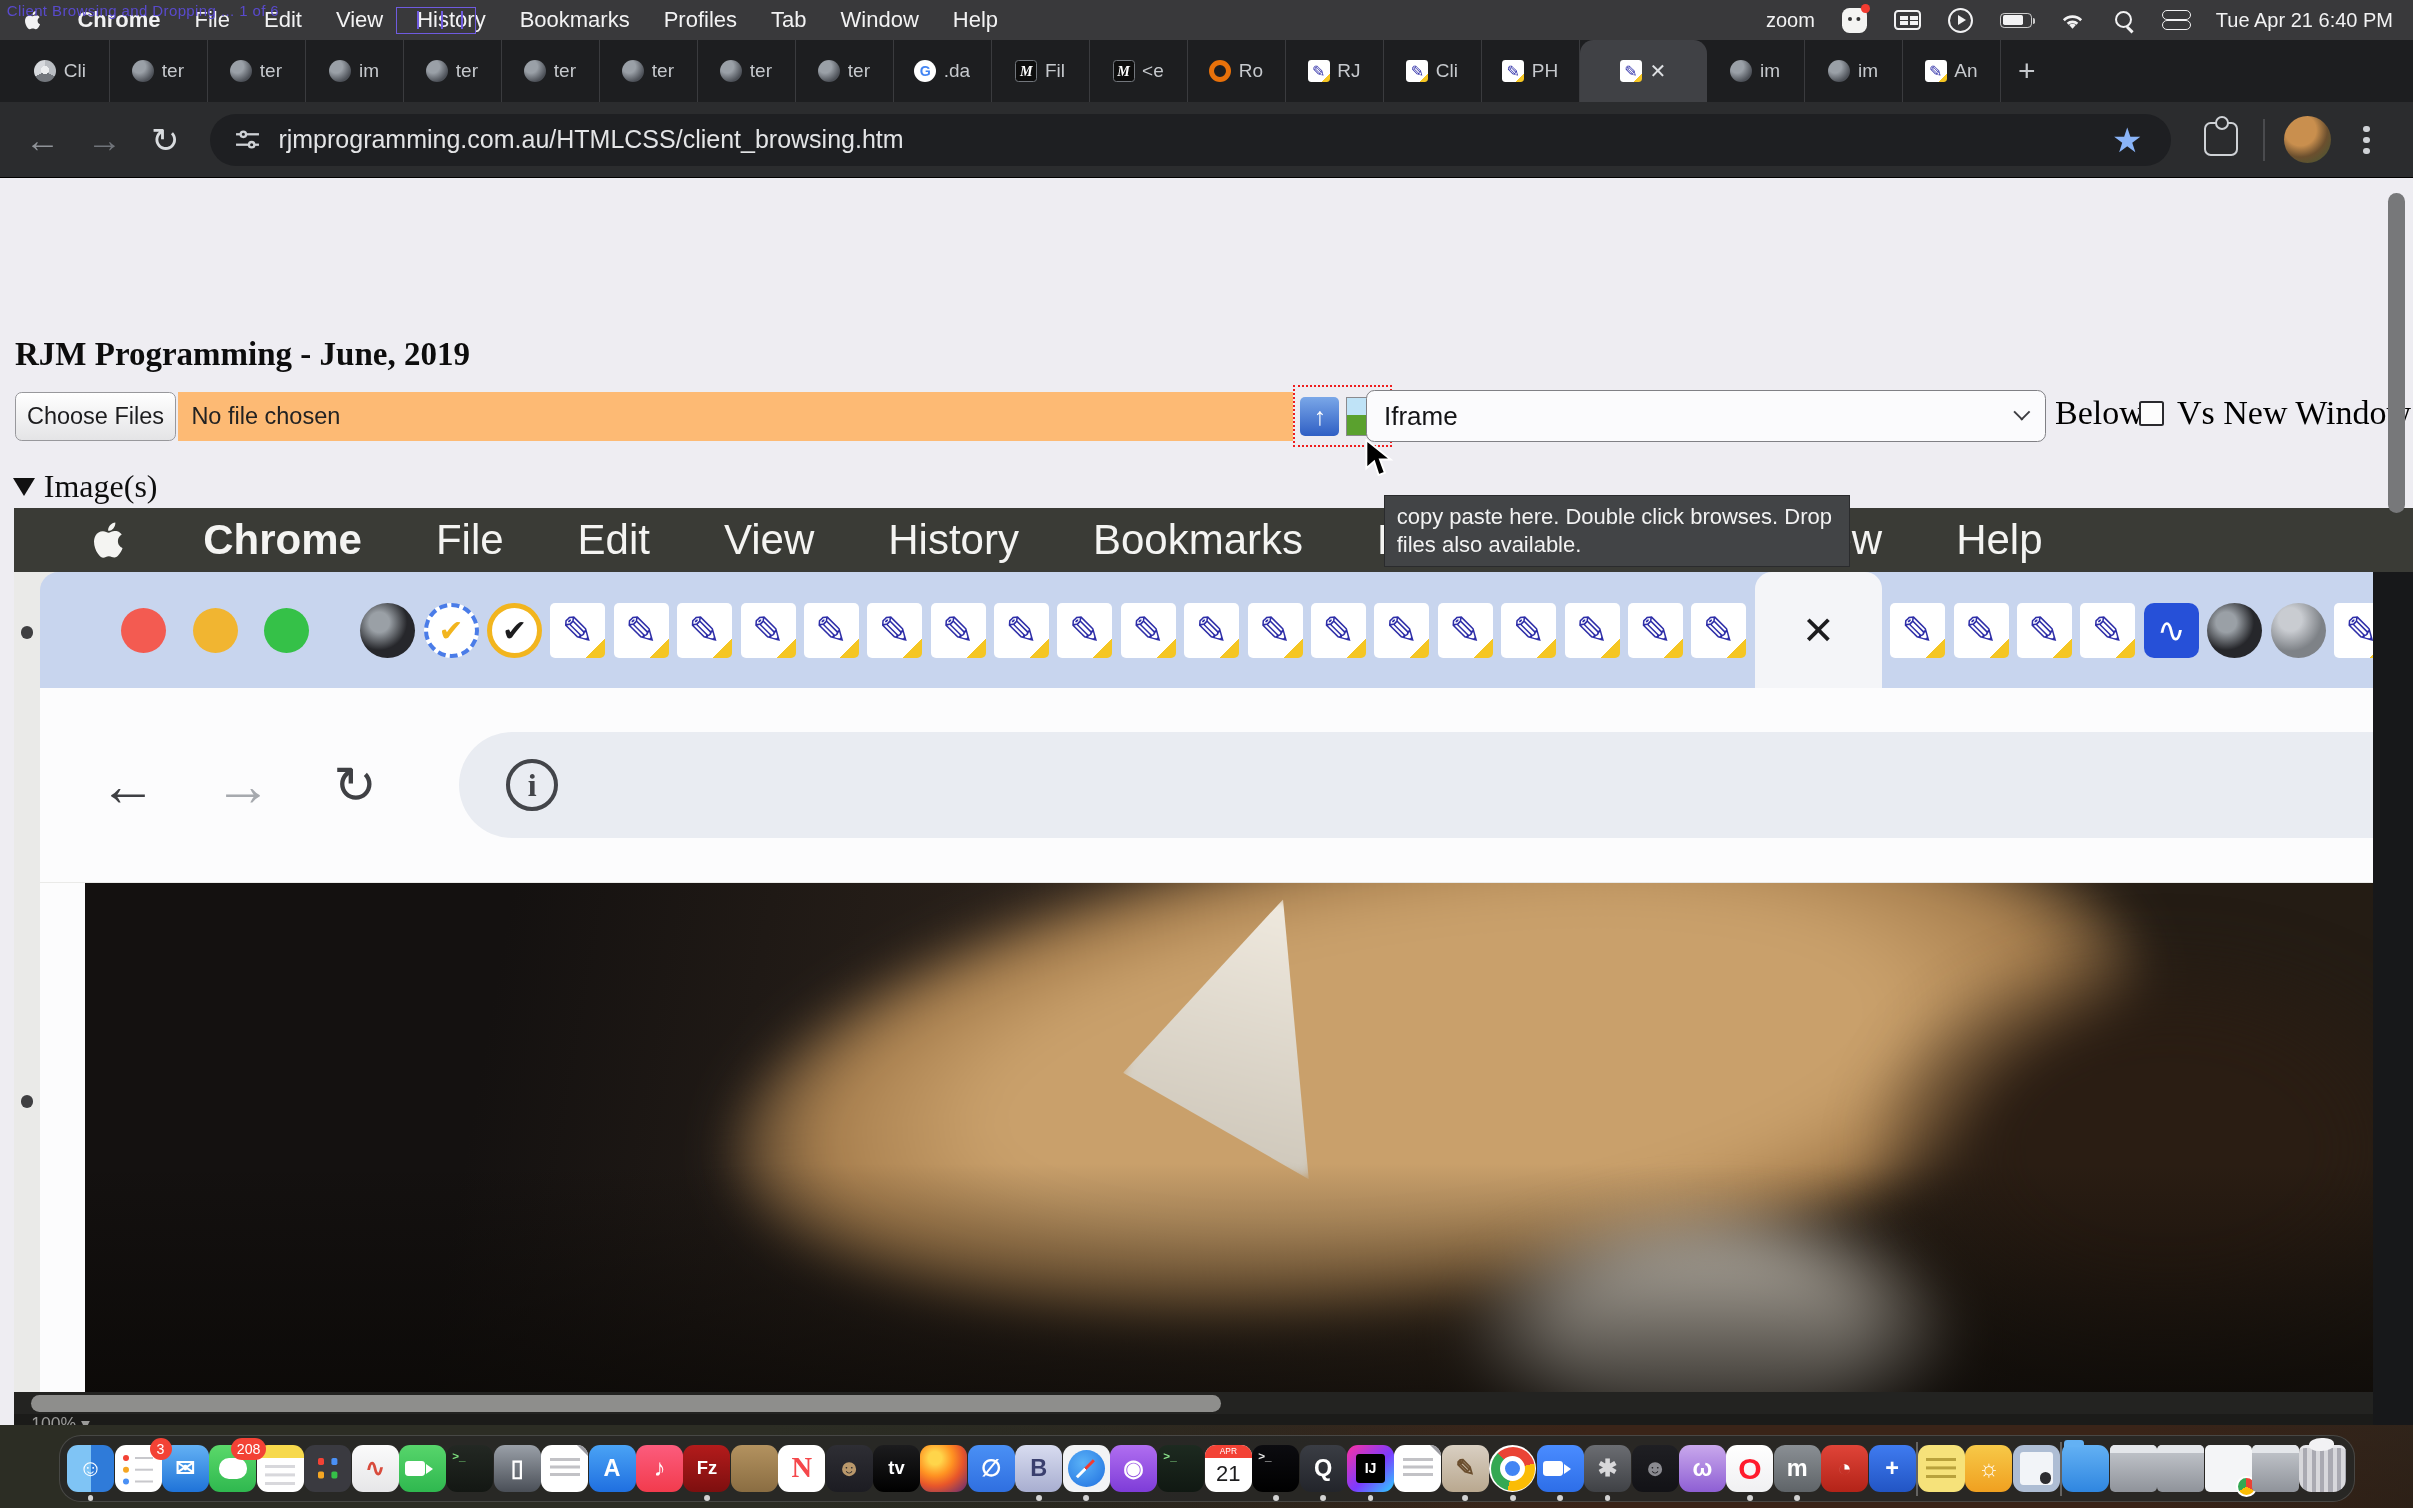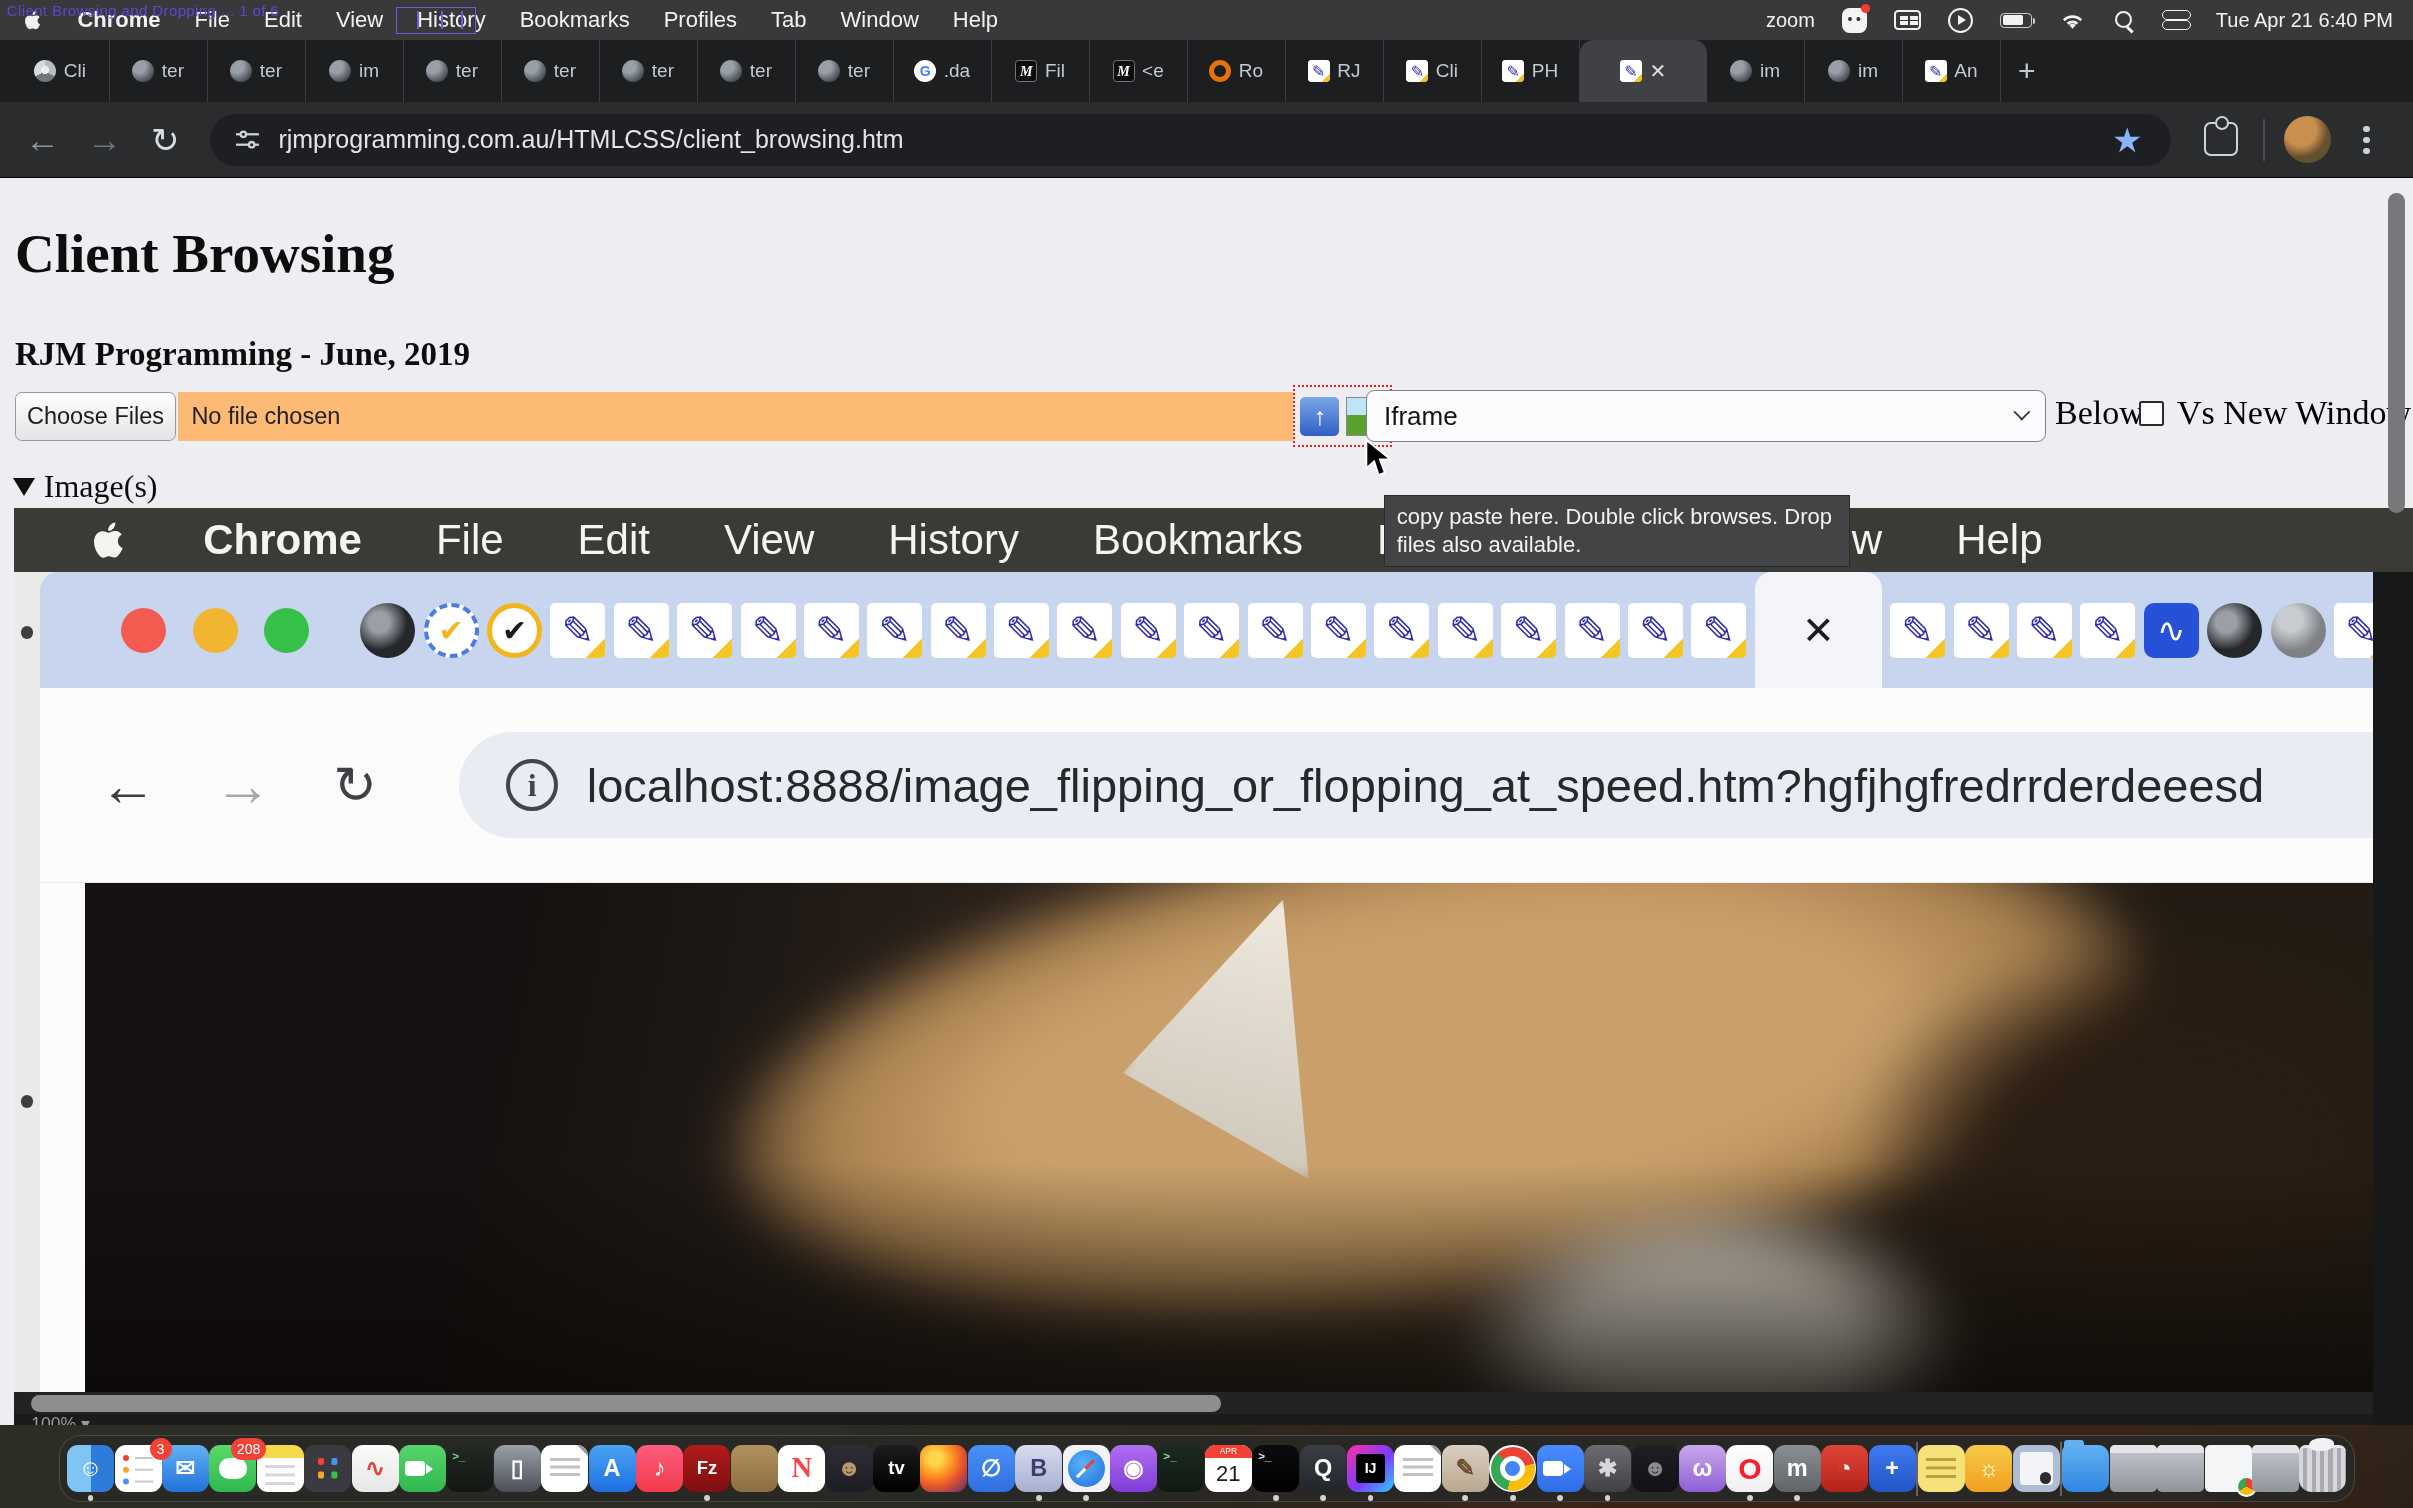--- a/index.html
+++ b/index.html
@@ -342,21 +342,20 @@
     <span id="url-text">rjmprogramming.com.au/HTMLCSS/client_browsing.htm</span>
   </div>
   <span id="star-icon">★</span>
   <span id="ext-icon"></span>
   <span id="tb-divider"></span>
   <span id="avatar"></span>
   <span id="kebab-icon"></span>
 </div>
 
 <div id="page">
-  <div id="page-title">Client Browsing</div>
   <div id="page-subtitle">RJM Programming - June, 2019</div>
 
   <div id="file-btn">Choose Files</div>
   <div id="file-strip" style="background:#fdba74">
     <span>No file chosen</span>
   </div>
   <div id="drop-icons">
     <span id="upload-icon">↑</span>
     <span id="picture-icon"></span>
   </div>
@@ -445,21 +444,20 @@
           <div class="fav fav-globe"></div>
           <div class="fav fav-pencil">✎</div>
         </div>
     </div>
     <div id="in-toolbar">
       <span class="in-nav" id="in-back">←</span>
       <span class="in-nav" id="in-fwd">→</span>
       <span class="in-nav" id="in-reload">↻</span>
       <div id="in-pill">
         <span id="in-info">i</span>
-        <span id="in-url">localhost:8888/image_flipping_or_flopping_at_speed.htm?hgfjhgfredrrderdeeesd</span>
       </div>
     </div>
     <div id="in-whitestrip"></div>
     <div id="photo">
       <span class="blob" id="dog-body"></span>
       <span class="blob" id="dog-ear"></span>
       <span class="blob" id="dog-chest"></span>
       <span class="blob" id="dog-head"></span>
       <span id="photo-vignette"></span>
     </div>

